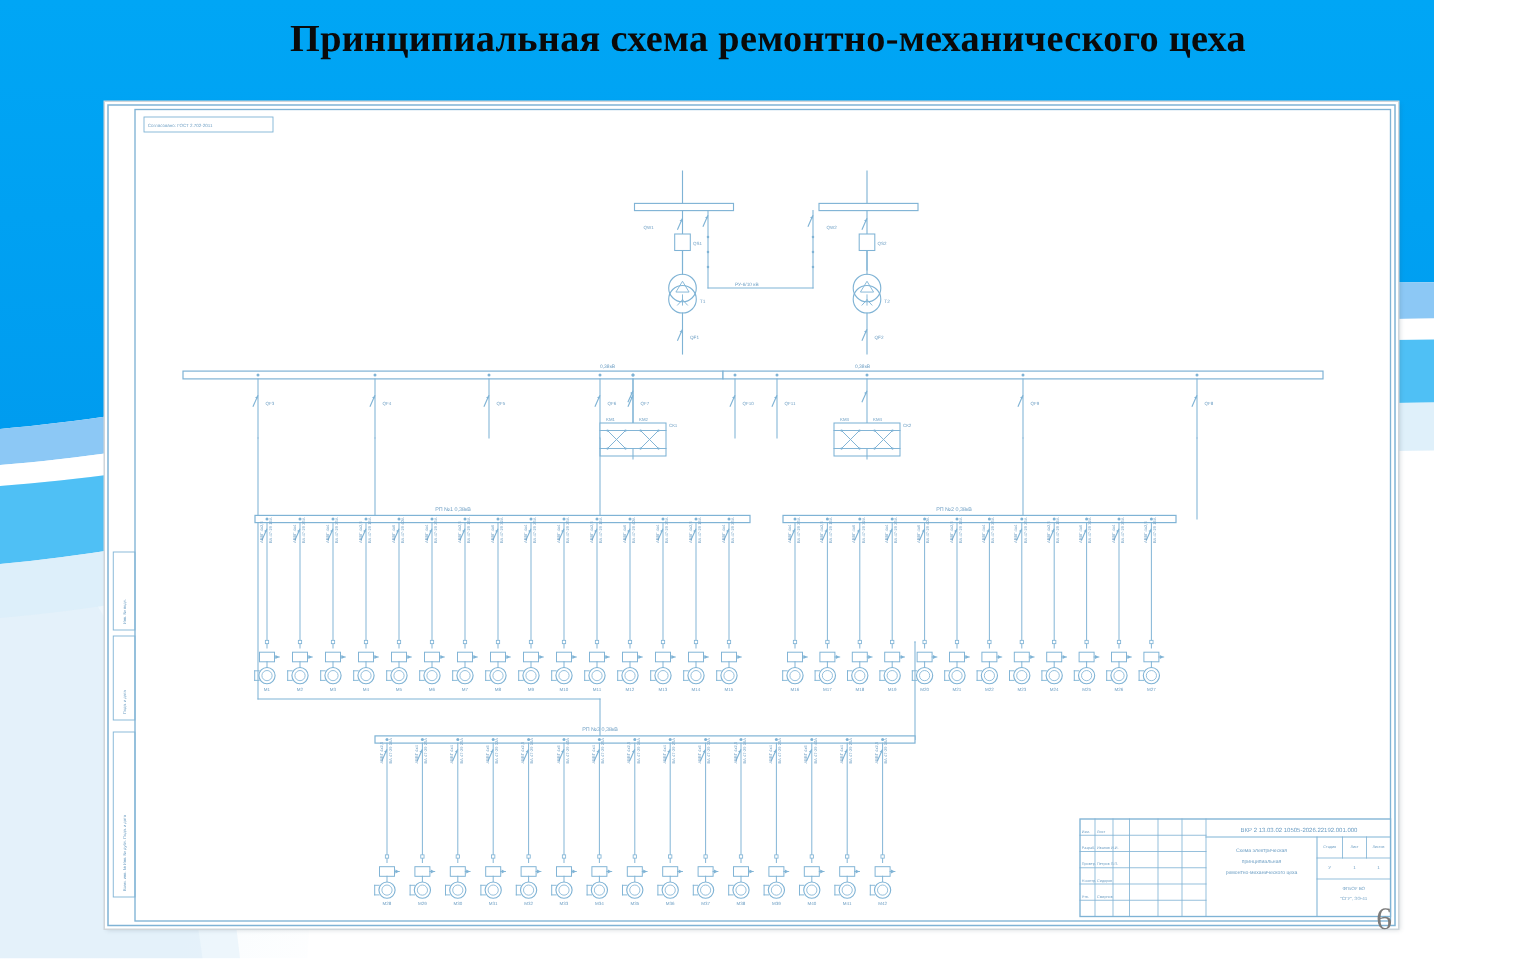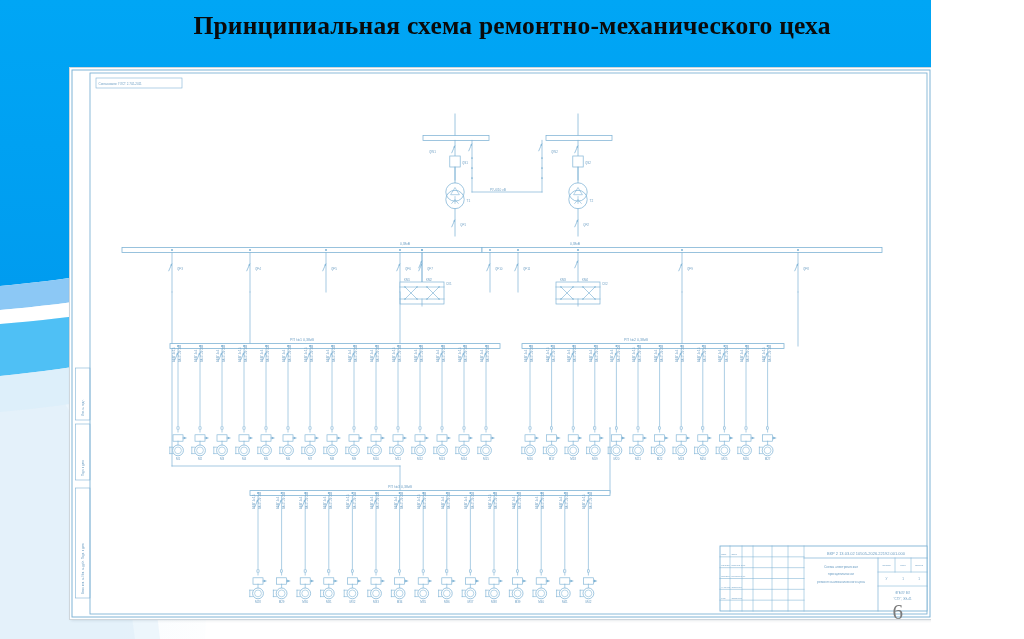--- a/index.html
+++ b/index.html
@@ -2,21 +2,21 @@
 <html lang="ru"><head>
 <meta charset="utf-8">
 <title>Принципиальная схема ремонтно-механического цеха</title>
 <style>
   html,body{margin:0;padding:0;}
   body{
     width:1024px;height:639px;overflow:hidden;
     font-family:"Liberation Sans",sans-serif;
     background:#ffffff;position:relative;
   }
-  #slide{position:absolute;inset:0;width:931px;height:639px;overflow:hidden;background:#fff;}
+  #slide{position:absolute;inset:0;width:931px;height:639px;overflow:hidden;background:#fff;padding-left:25px;}
 
   
   .bg-layer{position:absolute;inset:0;width:1024px;height:639px;}
   .bg-svg{display:block;width:1024px;height:639px;}
 
   
   #title{
     position:absolute;left:0;top:6px;width:1024px;height:46px;
     text-align:center;
     font-family:"Liberation Serif","DejaVu Serif",serif;

